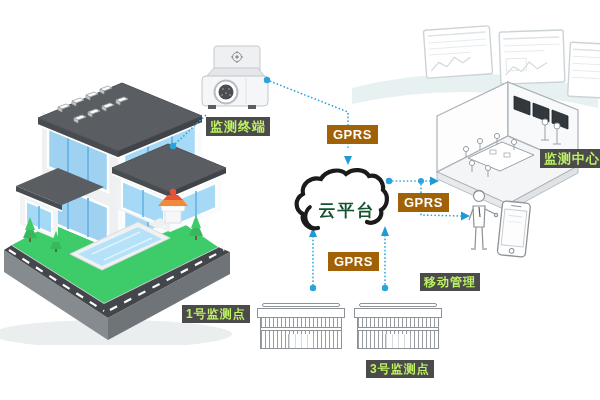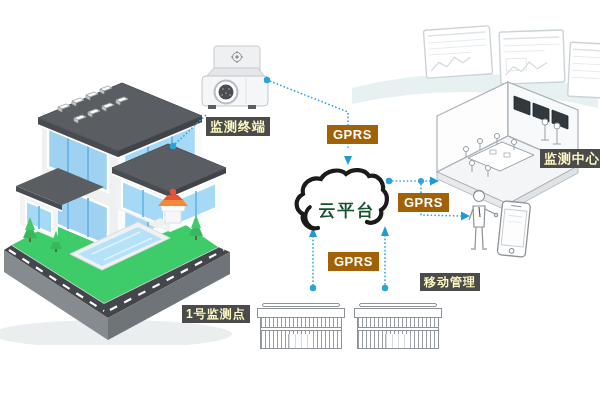--- a/index.html
+++ b/index.html
@@ -4,21 +4,21 @@
 <style>
   html,body { margin:0; padding:0; background:#fff; }
   .canvas {
     position:relative; width:600px; height:400px; overflow:hidden;
     background:#ffffff; font-family:"Liberation Sans","DejaVu Sans",sans-serif;
   }
   .abs { position:absolute; }
   svg { display:block; }
   
   .tag {
-    position:absolute; background:#4b4b4b; color:#fef9c3; font-weight:700;
+    position:absolute; background:#4b4b4b; color:#bef264; font-weight:700;
     font-size:12px; line-height:1; padding:3px 4px; letter-spacing:1px;
     white-space:nowrap;
   }
   .tag.big { font-size:13px; }
   
   .gprs {
     position:absolute; background:#a16207; color:#fff; font-weight:700;
     font-size:13px; line-height:1; padding:3px 6px; letter-spacing:.5px;
     white-space:nowrap;
   }
@@ -336,14 +336,15 @@
   <div class="cloud-label">云平台</div>
 
   <div class="gprs" style="left:327px;top:125px;">GPRS</div>
   <div class="gprs" style="left:398px;top:193px;">GPRS</div>
   <div class="gprs" style="left:328px;top:252px;">GPRS</div>
 
   <div class="tag big" style="left:206px;top:117px;">监测终端</div>
   <div class="tag big" style="left:540px;top:149px;">监测中心</div>
   <div class="tag" style="left:420px;top:229px;margin-top:44px;">移动管理</div>
   <div class="tag" style="left:182px;top:305px;">1号监测点</div>
+  <div class="tag" style="left:366px;top:360px;">3号监测点</div>
 
 </div>
 
 </body></html>

